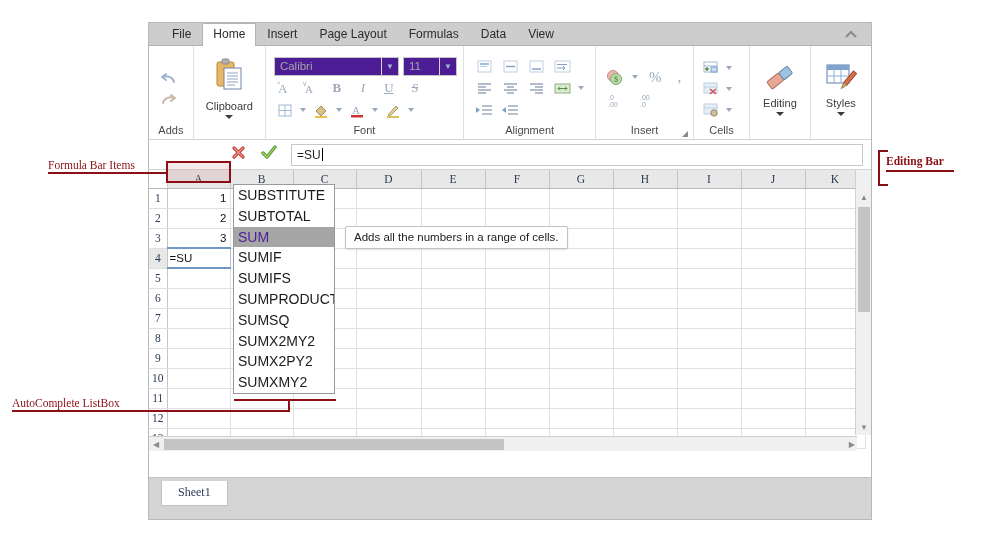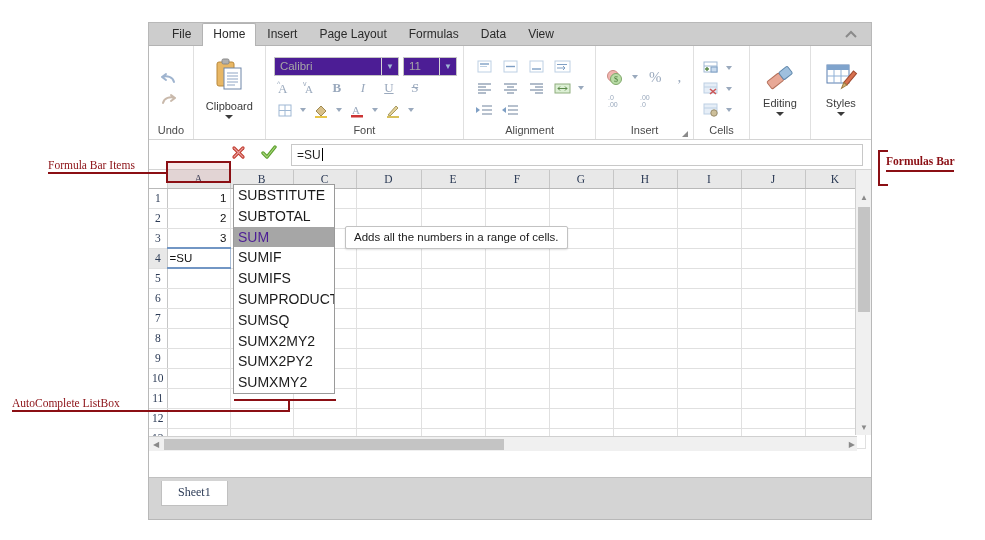--- a/index.html
+++ b/index.html
@@ -290,21 +290,21 @@
                   <path d="M16 11 C15 6 9 4 4 6 M4 6 L8 3 M4 6 L8 9" stroke="#9fb4cf" stroke-width="2" fill="none" stroke-linecap="round"></path>
                 </svg>
             </span>
             <span class="arrow-ico">
               <svg width="22" height="16" viewBox="0 0 22 16">
                   <path d="M5 11 C6 6 12 4 17 6 M17 6 L13 3 M17 6 L13 9" stroke="#c9b9ab" stroke-width="2" fill="none" stroke-linecap="round"></path>
                 </svg>
             </span>
           </div>
         </div>
-        <div class="glabel">Undo</div>
+        <div class="glabel">Adds</div>
       </div>
 
       <div class="rgroup g-clip">
         <div class="gbody">
           <div class="clip-inner">
             <span class="clip-img">
               <svg width="30" height="32" viewBox="0 0 30 32">
                 <rect x="3" y="4" width="17" height="24" rx="2" fill="#e8b765" stroke="#b8873a" stroke-width="1"></rect>
                 <rect x="8" y="1" width="7" height="5" rx="1.5" fill="#b0b0b0" stroke="#888" stroke-width="1"></rect>
                 <rect x="10" y="10" width="17" height="21" fill="#ffffff" stroke="#6e86a8" stroke-width="1"></rect>
@@ -880,21 +880,21 @@
   </div>
 
   <div class="tooltip">Adds all the numbers in a range of cells.</div>
 
   <div class="hl-box"></div>
 
   <div class="anno" style="left:48px; top:159px;">Formula Bar Items</div>
   <div class="anno-line" style="left:48px; top:172px; width:90px; height:1.5px;"></div>
   <div class="anno-line" style="left:138px; top:172px; width:28px; height:1.5px;"></div>
 
-  <div class="anno" style="left:886px; top:155px; font-weight:bold;">Formulas Bar</div>
+  <div class="anno" style="left:886px; top:155px; font-weight:bold;">Editing Bar</div>
   <div class="anno-line" style="left:886px; top:170px; width:68px; height:1.5px;"></div>
   <div class="anno-line" style="left:878px; top:150px; width:2px; height:36px;"></div>
   <div class="anno-line" style="left:878px; top:150px; width:10px; height:2px;"></div>
   <div class="anno-line" style="left:878px; top:184px; width:10px; height:2px;"></div>
 
   <div class="anno" style="left:12px; top:397px;">AutoComplete ListBox</div>
   <div class="anno-line" style="left:12px; top:410px; width:106px; height:1.5px;"></div>
   <div class="anno-line" style="left:118px; top:410px; width:172px; height:1.5px;"></div>
   <div class="anno-line" style="left:288px; top:400px; width:2px; height:11px;"></div>
   <div class="anno-line" style="left:234px; top:399px; width:102px; height:2px;"></div>

